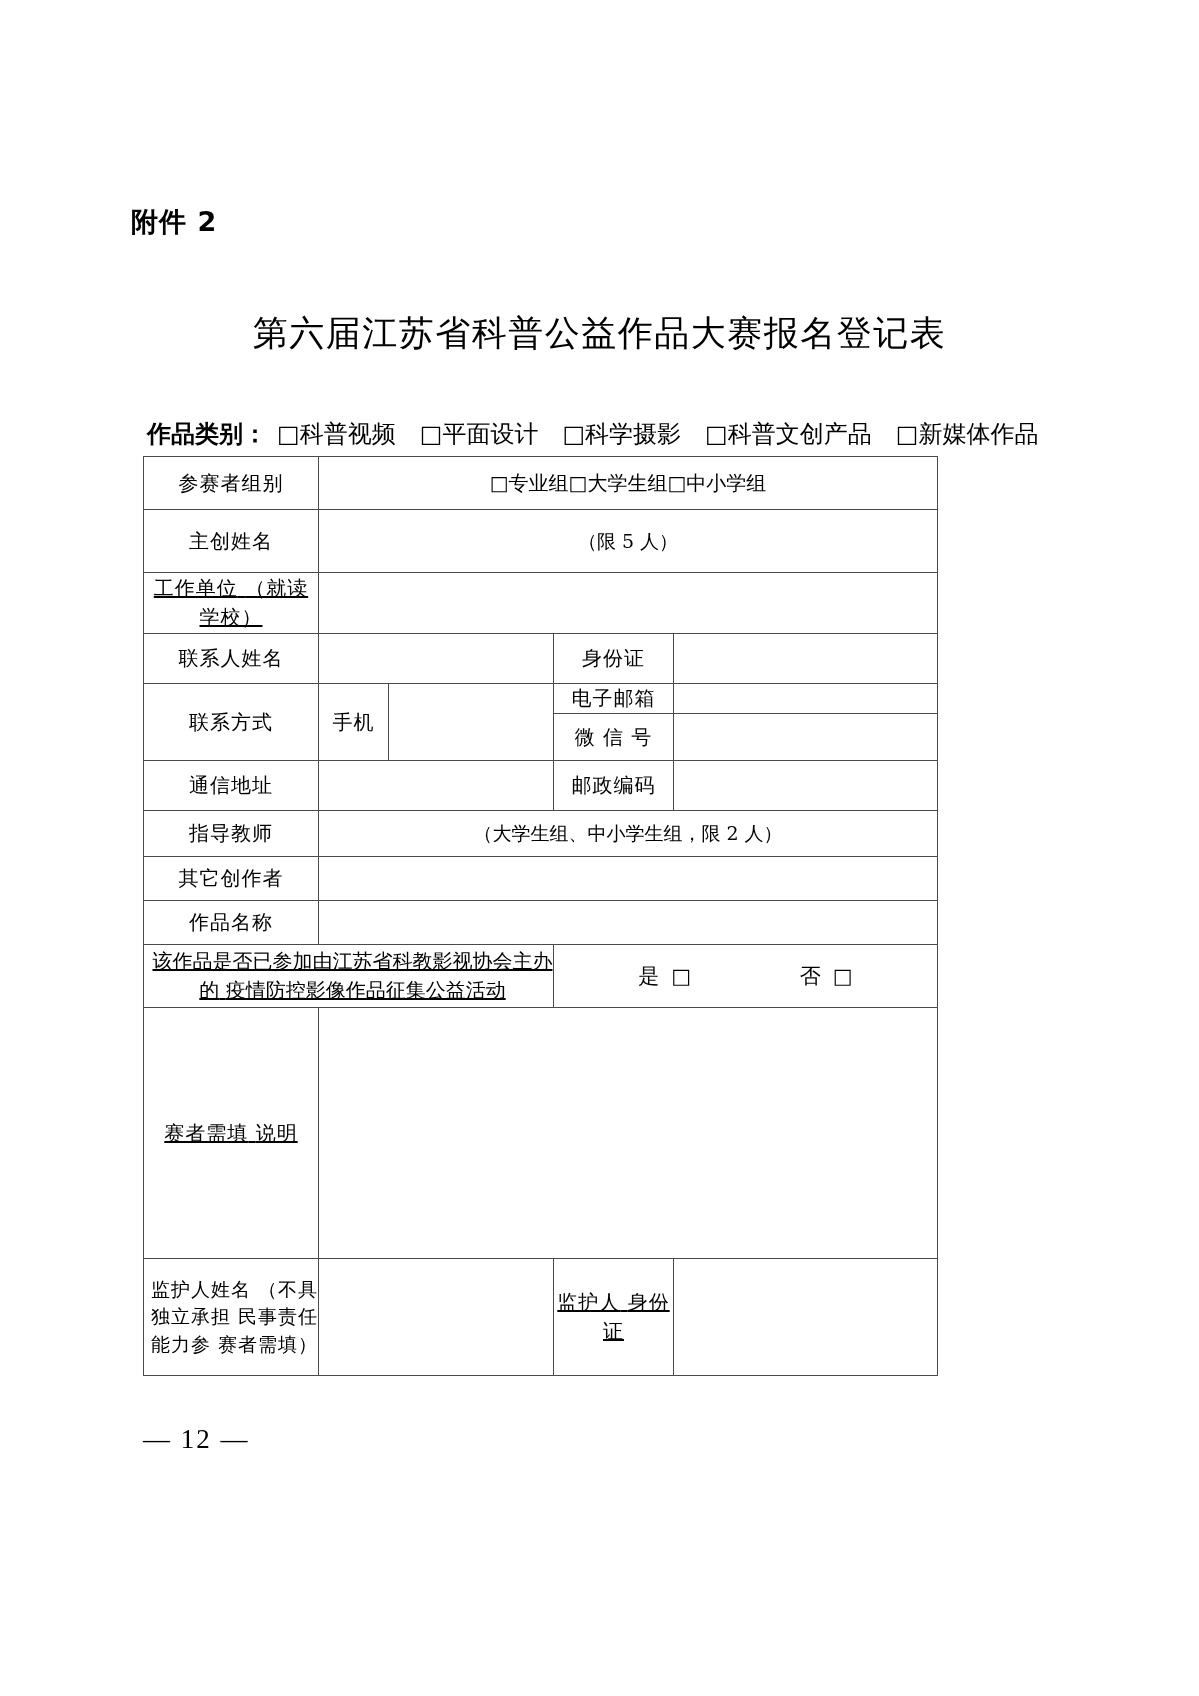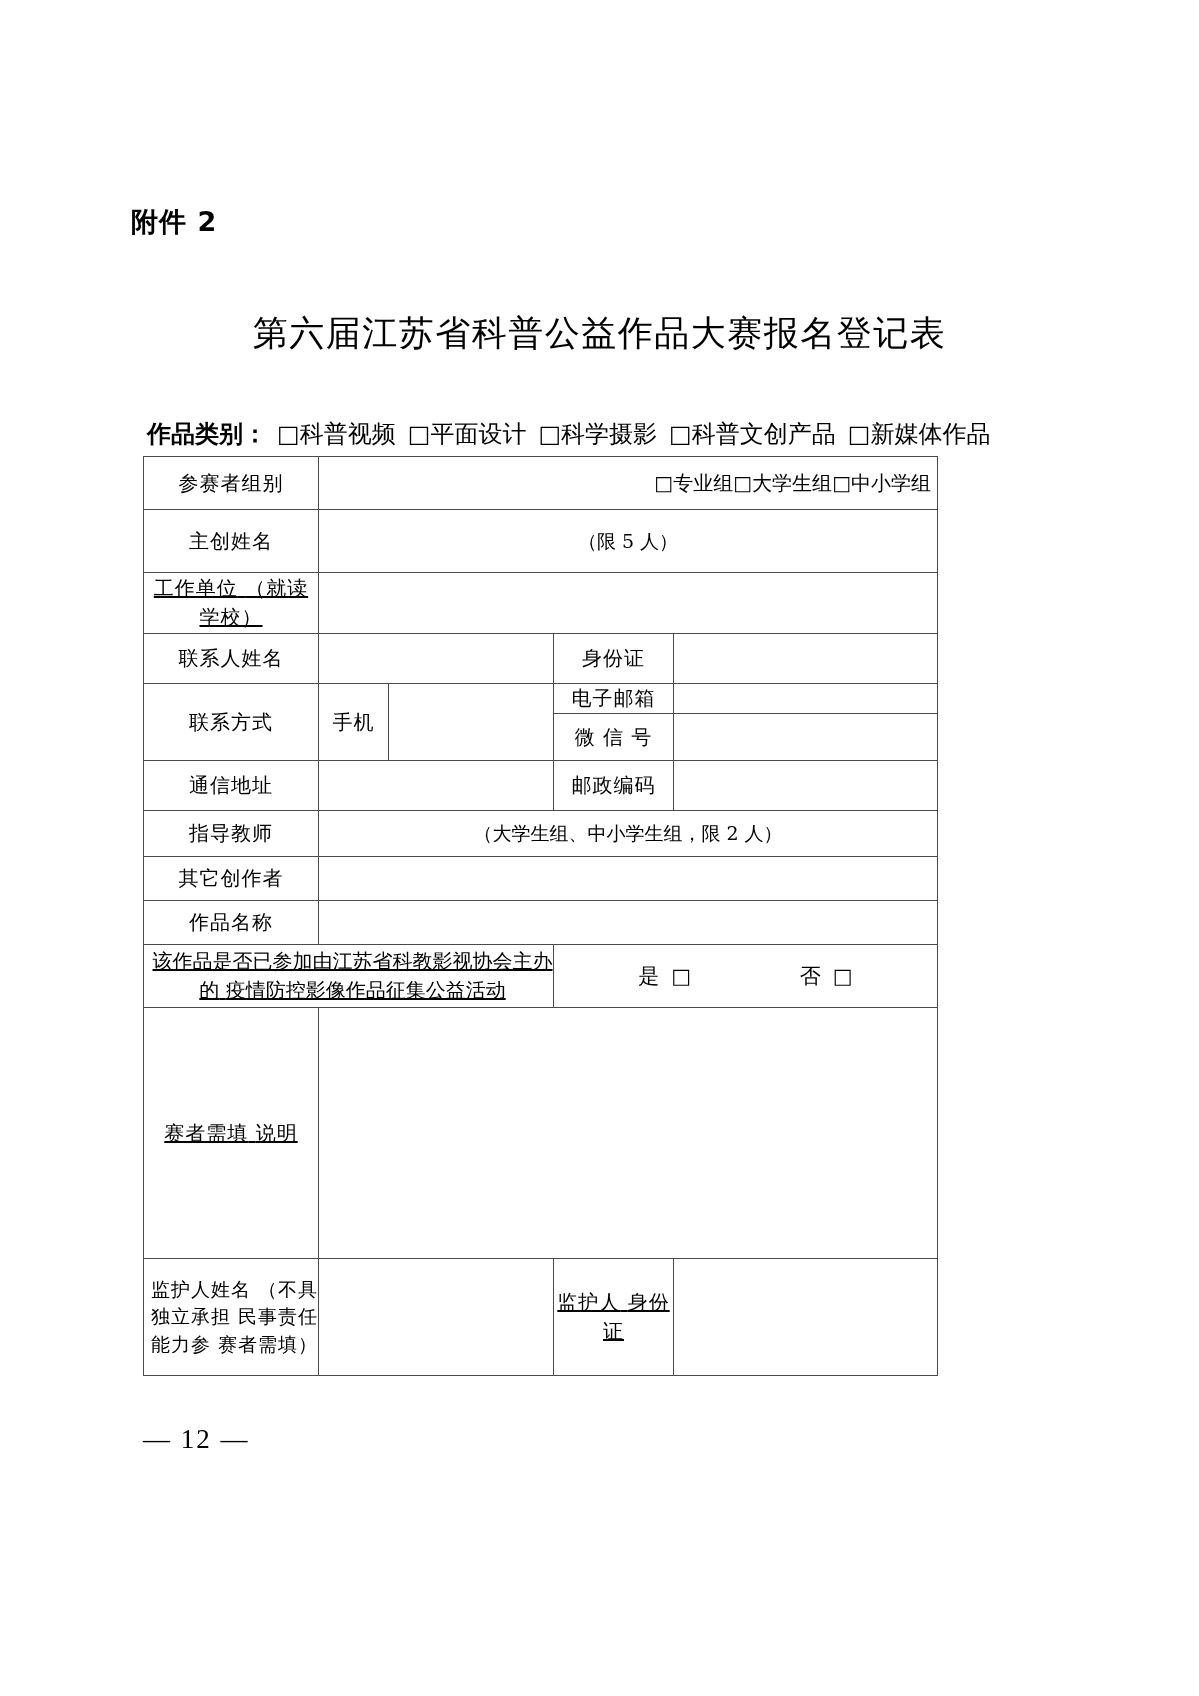--- a/index.html
+++ b/index.html
@@ -51,21 +51,21 @@
     top: 418px;
     font-family: "DejaVu Sans", "Liberation Sans", sans-serif;
     font-size: 24px;
     font-weight: 700;
     white-space: nowrap;
     letter-spacing: 0px;
   }
   .category-line .cb {
     font-family: "DejaVu Sans", "Liberation Sans", sans-serif;
     font-weight: 400;
-    margin-left: 12px;
+    margin-left: 24px;
   }
   .category-line .first-cb { margin-left: 10px; }
 
   
   table.form {
     position: absolute;
     left: 143px;
     top: 456px;
     width: 794px;
     border-collapse: collapse;
@@ -144,21 +144,21 @@
       <col style="width:70px">
       <col style="width:165px">
       <col style="width:120px">
       <col style="width:264px">
     </colgroup>
     <tbody>
 
       <tr>
         <td class="lbl" style="height:52px">参赛者组别</td>
         <td colspan="4" class="left">
-          <div style="display:flex; justify-content:flex-end; padding:0 6px;">
+          <div style="display:flex; justify-content:center; padding:0 6px;">
             <span class="checkbox-inline">□专业组</span>
             <span class="checkbox-inline">□大学生组</span>
             <span class="checkbox-inline">□中小学组</span>
           </div>
         </td>
       </tr>
 
       <tr>
         <td class="lbl" style="height:62px">主创姓名</td>
         <td colspan="4" class="topleft">

